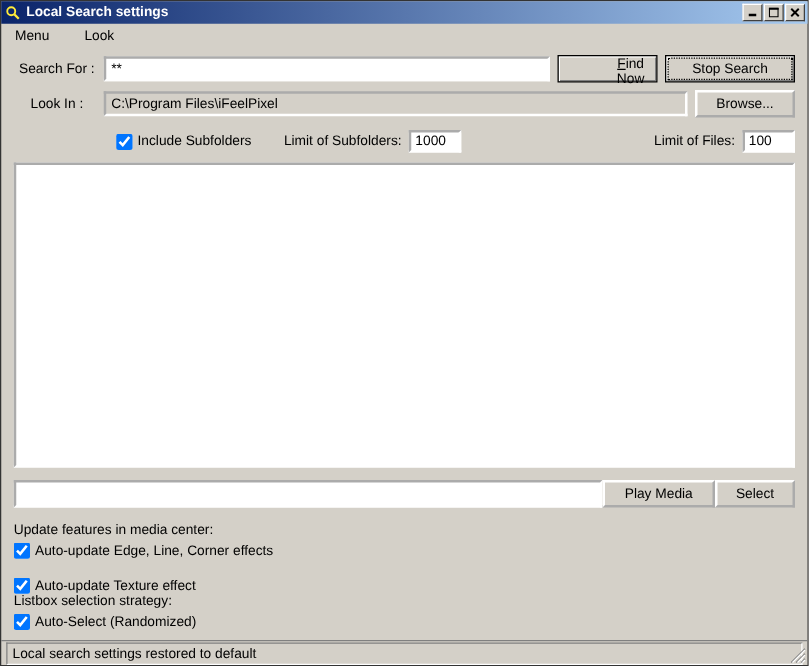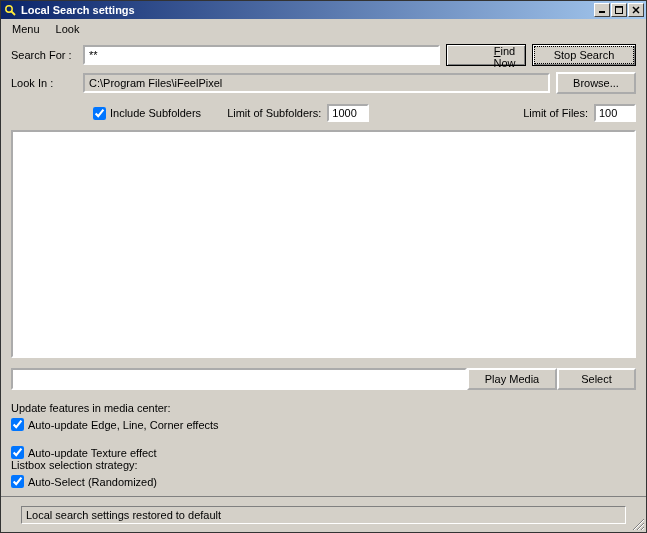--- a/index.html
+++ b/index.html
@@ -55,40 +55,40 @@
     font-family: Arial, sans-serif;
     font-weight: bold;
     line-height: 1;
     cursor: default;
   }
   .menubar {
     height: 19px;
     display: flex;
     align-items: center;
     padding: 0 4px;
-    gap: 2px;
+    gap: 14px;
   }
   .menuitem {
     padding: 2px 7px;
     cursor: default;
   }
   .client {
     flex: 1;
     padding: 6px 10px 0 10px;
     display: flex;
     flex-direction: column;
   }
   .row {
     display: flex;
     align-items: center;
     margin-bottom: 6px;
   }
   .lblcol {
     width: 72px;
-    text-align: left;
+    text-align: center;
     padding-right: 3px;
   }
   .txt {
     height: 20px;
     border: 2px inset #fff;
     background: #fff;
     padding: 0 4px;
     font-family: Tahoma, Arial, sans-serif;
     font-size: 11px;
   }
@@ -157,25 +157,25 @@
     margin-bottom: 8px;
     flex-direction: column;
   }
   .col { flex: 1; }
   .col h4 {
     margin: 0 0 4px 0;
     font-size: 11px;
     font-weight: normal;
   }
   .statusbar {
-    height: 36px;
+    height: 20px;
     border-top: 1px solid #808080;
     display: flex;
     align-items: center;
-    padding: 0 20px;
+    padding: 0 4px;
     position: relative;
   }
   .statusbar .cell {
     border: 1px solid;
     border-color: #808080 #fff #fff #808080;
     padding: 1px 4px;
     height: 18px;
     flex: 1;
     display: flex;
     align-items: center;
@@ -256,21 +256,21 @@
         <span>Limit of Files:</span>
         <input class="numtxt" value="100" style="">
       </span>
     </div>
 
     <div class="listbox"></div>
 
     <div class="mediarow">
       <input class="mediatxt" style="">
       <button class="btn" style="width:90px">Play Media</button>
-      <button class="btn" style="width:79px">Select</button>
+      <button class="btn" style="width:64px">Select</button>
     </div>
 
     <div class="bottomcols">
       <div class="col" style="flex:1.3">
         <h4>Update features in media center:</h4>
         <label class="chk">
           <input type="checkbox" checked="" style="">
           <span>Auto-update Edge, Line, Corner effects</span>
         </label><br>
         <label class="chk" style="margin-top:3px">

